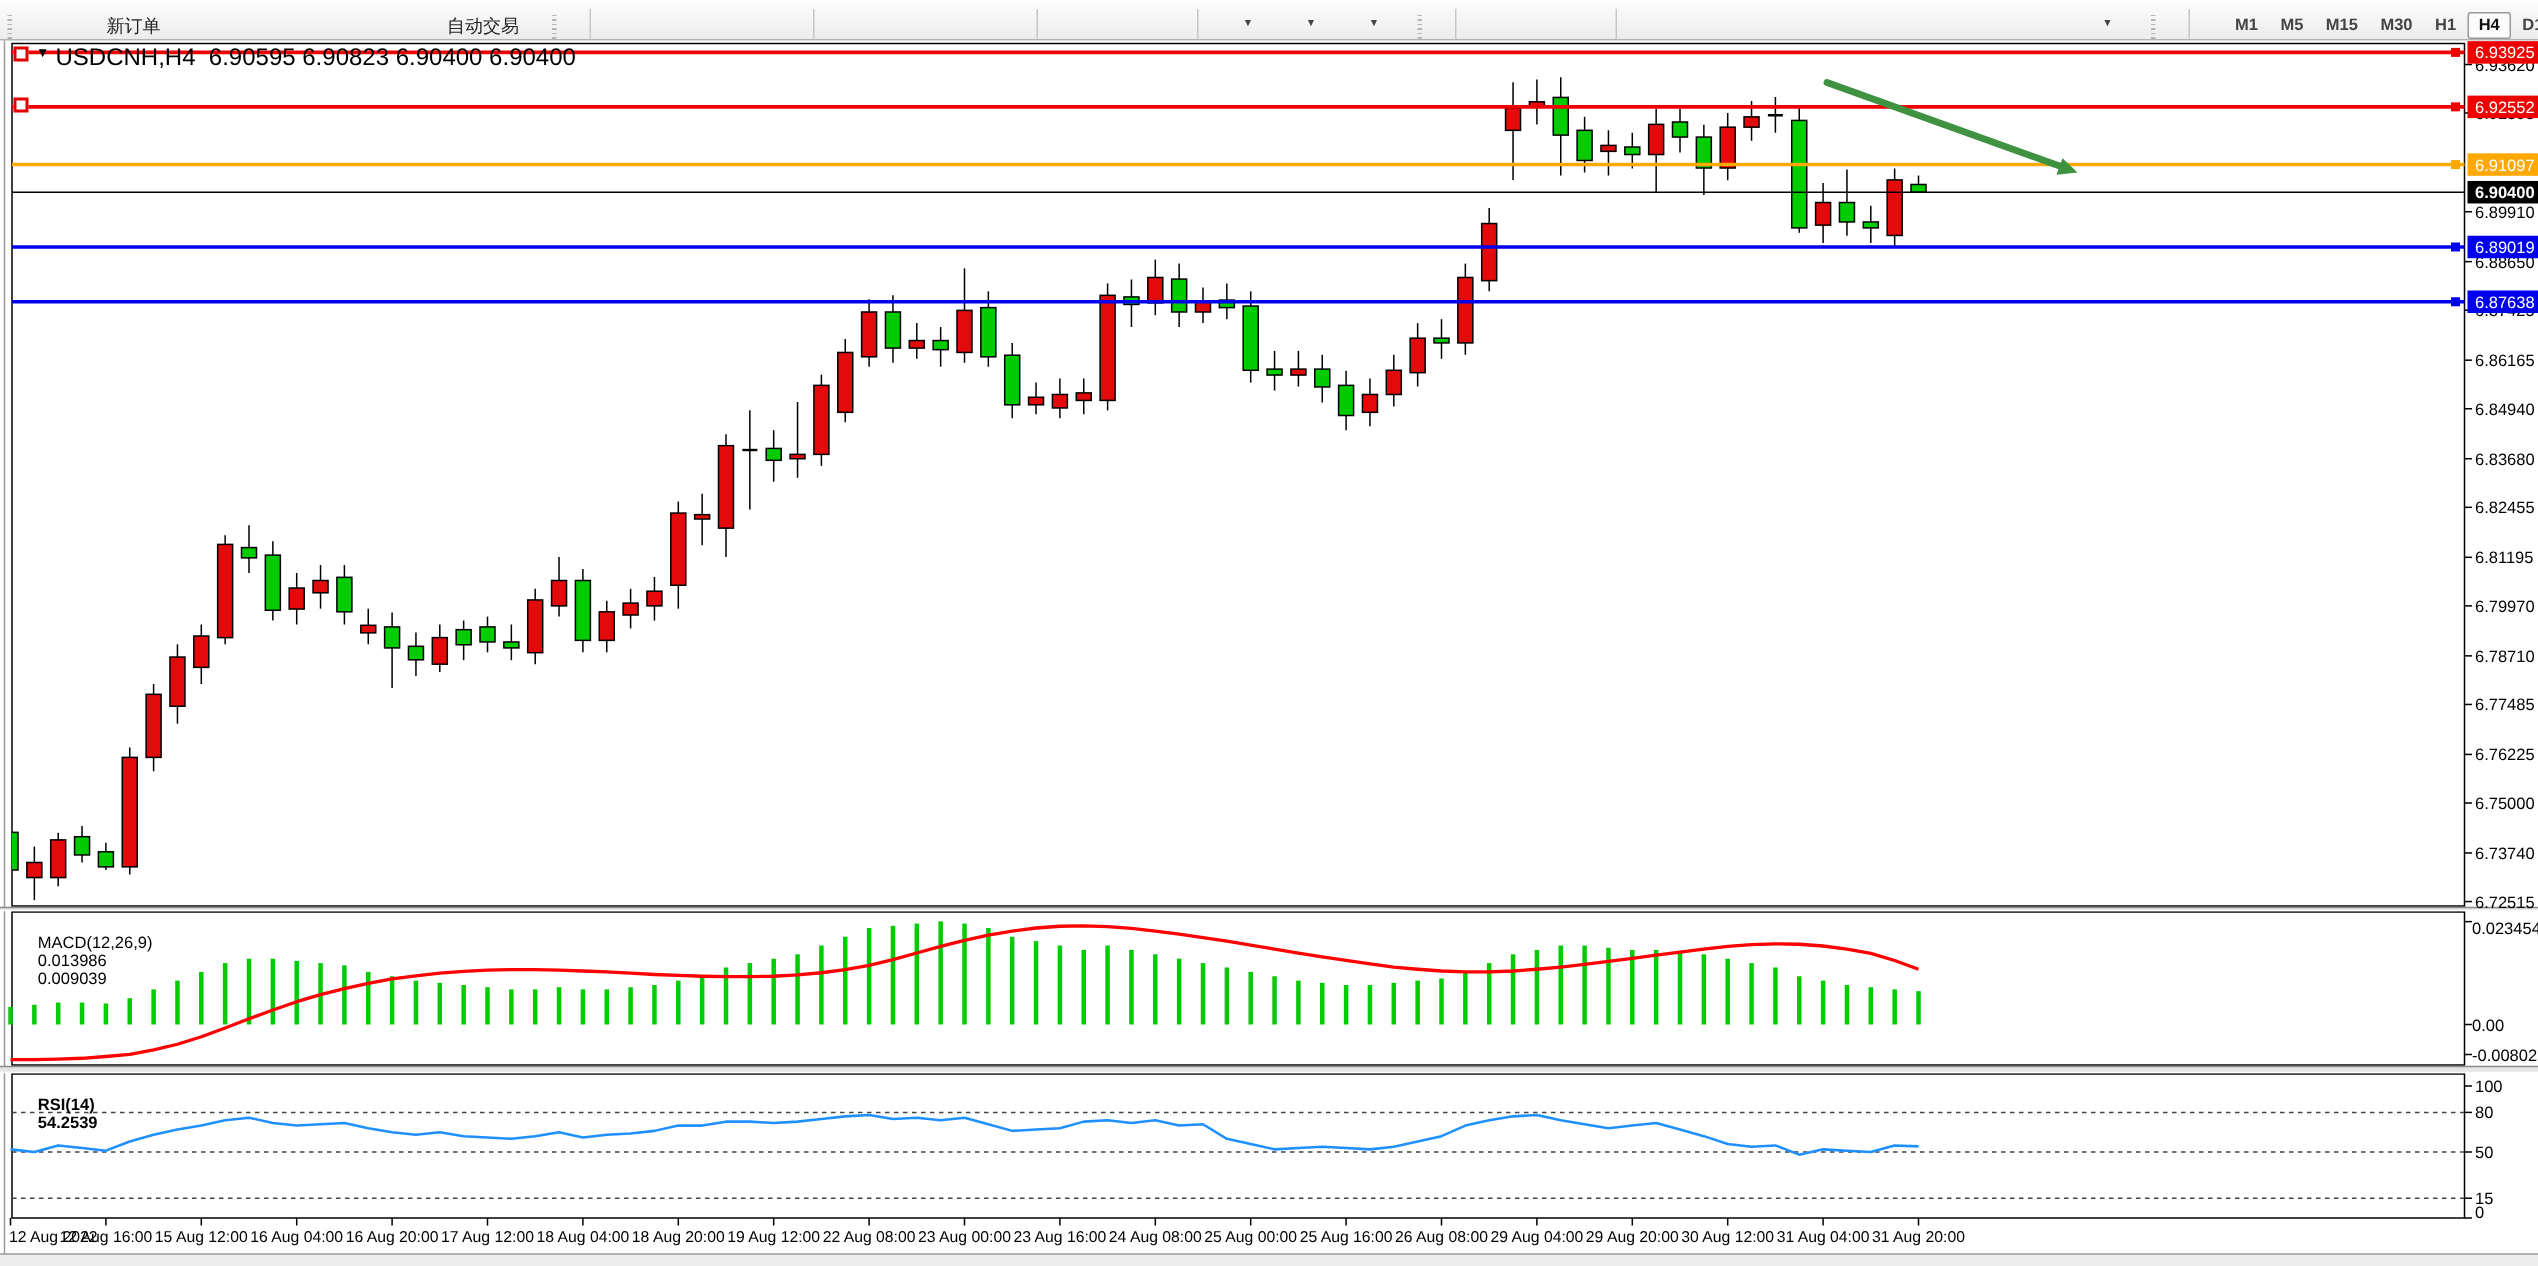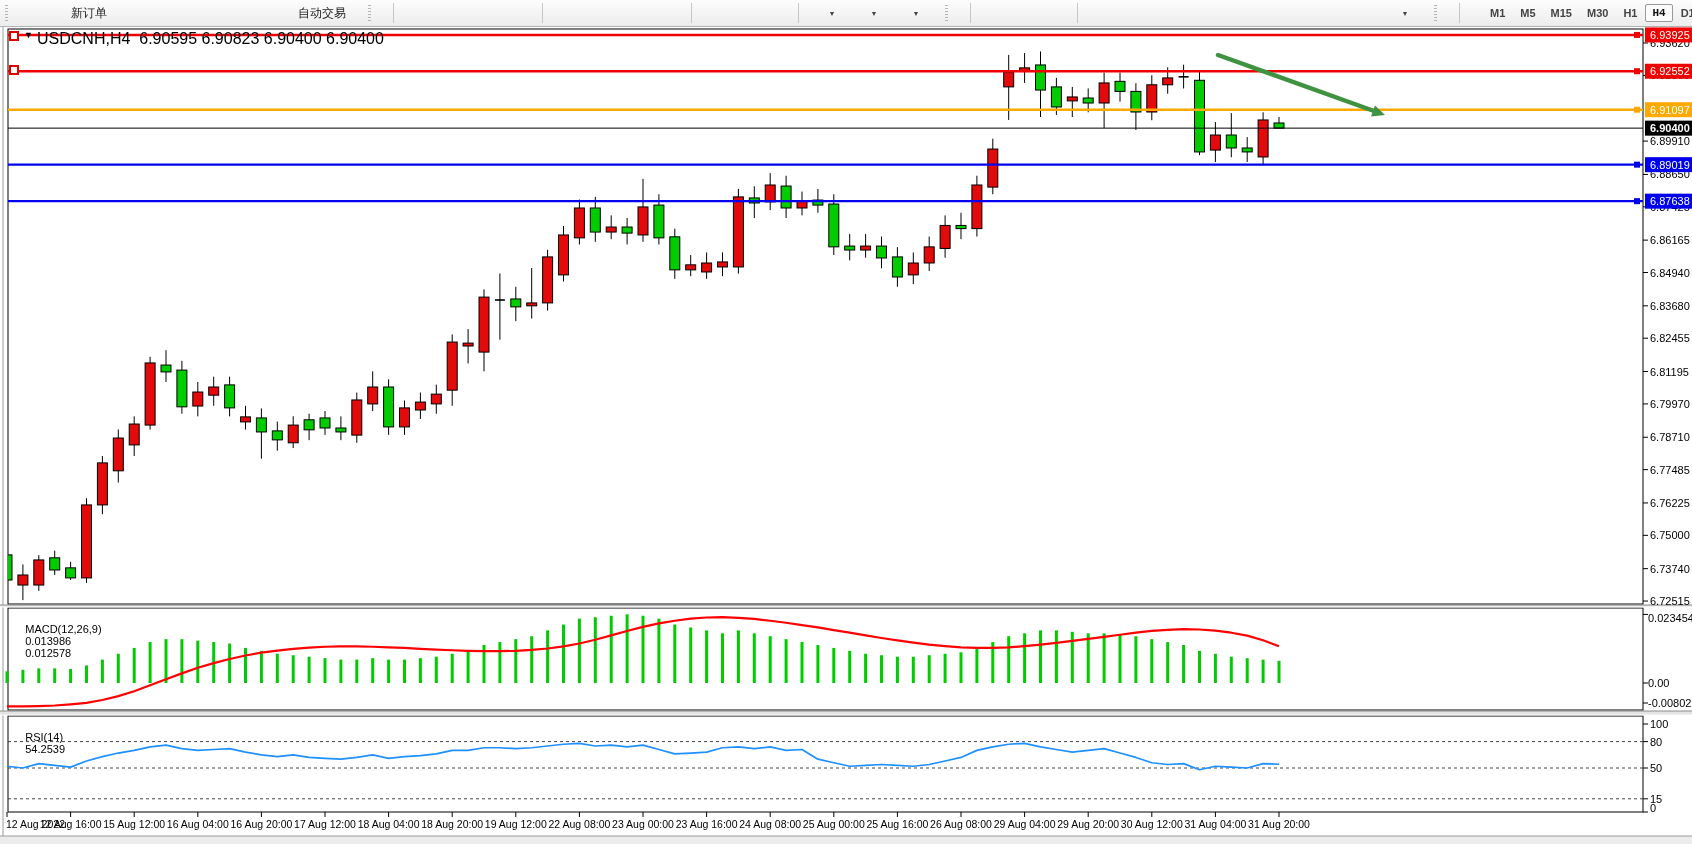--- a/index.html
+++ b/index.html
@@ -1,32 +1,32 @@
 <!DOCTYPE html>
 <html><head>
 <meta charset="utf-8">
 <style>
   html,body{margin:0;padding:0;background:#d8d8d8;}
   .app{position:relative;width:1692px;height:844px;background:#f0f0f0;overflow:hidden;
        font-family:"Liberation Sans",sans-serif;-webkit-font-smoothing:antialiased;}
   
-  .toolbar{position:absolute;left:0;top:0;width:1692px;height:27px;display:flex;align-items:center;
+  .toolbar{position:absolute;left:0;top:0;width:1692px;height:27px;display:flex;align-items:flex-end;
            gap:16px;padding:0 4px;box-sizing:border-box;
            background:linear-gradient(#fdfdfd,#ececec);border-bottom:1px solid #b2b2b2;}
   .tbtn{height:22px;min-width:22px;display:flex;align-items:center;justify-content:center;
         border-radius:3px;padding:0 2px;cursor:default;}
   .tlabel{font-size:12px;color:#222;padding:0 5px 0 2px;white-space:nowrap;}
   .sep{width:1px;height:20px;background:#c6c6c6;margin:0 3px;flex:0 0 auto;}
   .grip{width:3px;height:16px;margin:0 3px 0 1px;flex:0 0 auto;
         background:repeating-linear-gradient(#b5b5b5 0 1px,transparent 1px 3px);}
   .caret{font-size:7px;color:#444;margin-left:2px;}
   .tf-box{display:flex;align-items:center;gap:1px;margin-left:4px;}
   .tf-btn{font-size:11px;font-weight:bold;color:#444;padding:2px 6px;border:1px solid transparent;
           border-radius:2px;}
-  .tf-btn.active{background:#fbfbfb;border-color:#9a9a9a;color:#111;font-family:Liberation Mono, monospace;}
+  .tf-btn.active{background:#fbfbfb;border-color:#9a9a9a;color:#111;}
   .right-tools{margin-left:auto;display:flex;align-items:center;gap:6px;padding-right:2px;}
   .badge{position:absolute;right:-5px;top:-5px;width:13px;height:13px;border-radius:50%;
          background:#e8392b;color:#fff;font-size:9px;font-weight:bold;display:flex;
          align-items:center;justify-content:center;border:1px solid #fff;}
   
   .chart-title{position:absolute;left:37px;top:30px;font-size:16px;color:#000;z-index:5;white-space:pre;}
   .obj-anchor{position:absolute;left:24px;top:30px;font-size:9px;color:#000;z-index:6;}
   .line-handle{position:absolute;width:6px;height:6px;background:#fff;border:2px solid #e30000;z-index:6;}
   .ind-label{position:absolute;font-size:11px;color:#000;z-index:5;white-space:pre;}
   svg{position:absolute;left:0;top:27px;}
@@ -269,23 +269,23 @@
   </div>
 
   <span class="obj-anchor">▼</span>
   <div class="chart-title">USDCNH,H4  6.90595 6.90823 6.90400 6.90400</div>
   <div class="line-handle" style="left:9px;top:31px;"></div>
   <div class="line-handle" style="left:9px;top:65px;"></div>
 
   <div class="ind-label" style="left:13px;top:611px;">
     <span>MACD(12,26,9)</span>
     <span>0.013986</span>
-    <span>0.012578</span>
+    <span>0.009039</span>
   </div>
-  <div class="ind-label" style="left:13px;top:719px;">
+  <div class="ind-label" style="left:13px;top:719px;font-weight:bold;">
     <span>RSI(14)</span>
     <span>54.2539</span>
   </div>
 
   <svg id="chart-svg" width="1692" height="817" viewBox="0 27 1692 817">
       <rect x="0" y="27" width="1692" height="817" fill="#fff"></rect>
       <line x1="3" y1="27" x2="3" y2="836" stroke="#9a9a9a"></line>
       <line x1="5" y1="27" x2="5" y2="836" stroke="#ffffff"></line>
       <rect x="0" y="836" width="1692" height="8" fill="#ececec"></rect>
       <line x1="0" y1="836" x2="1692" y2="836" stroke="#9a9a9a"></line>

